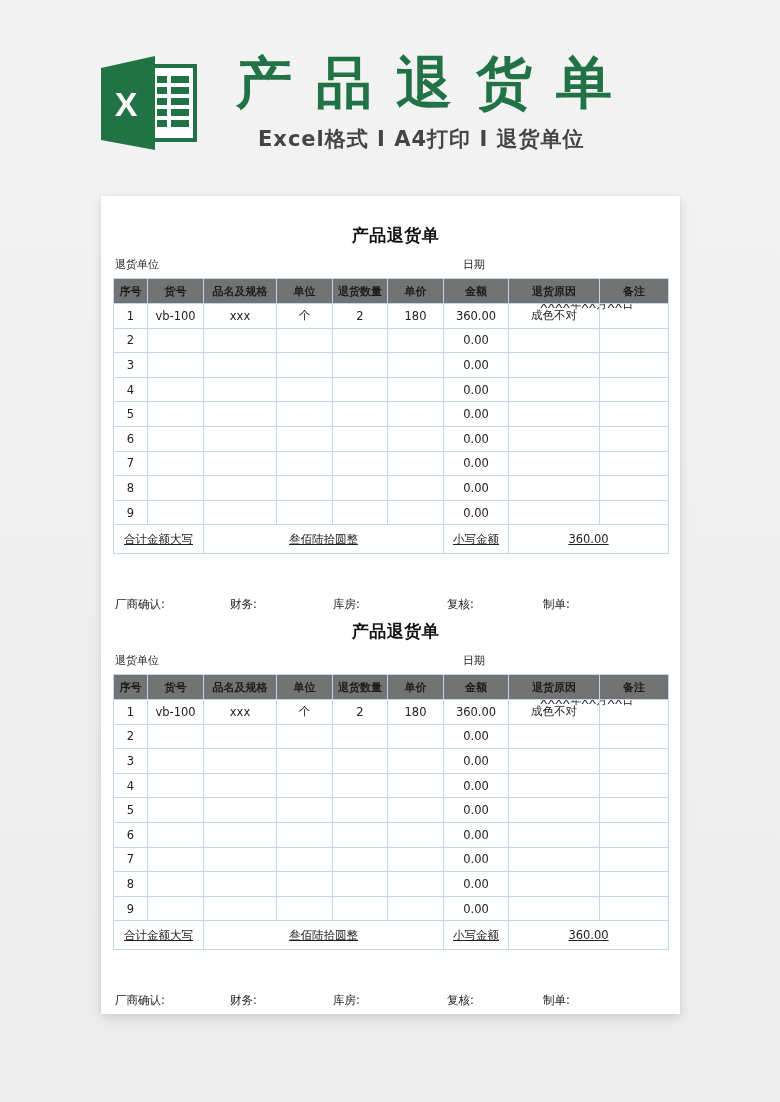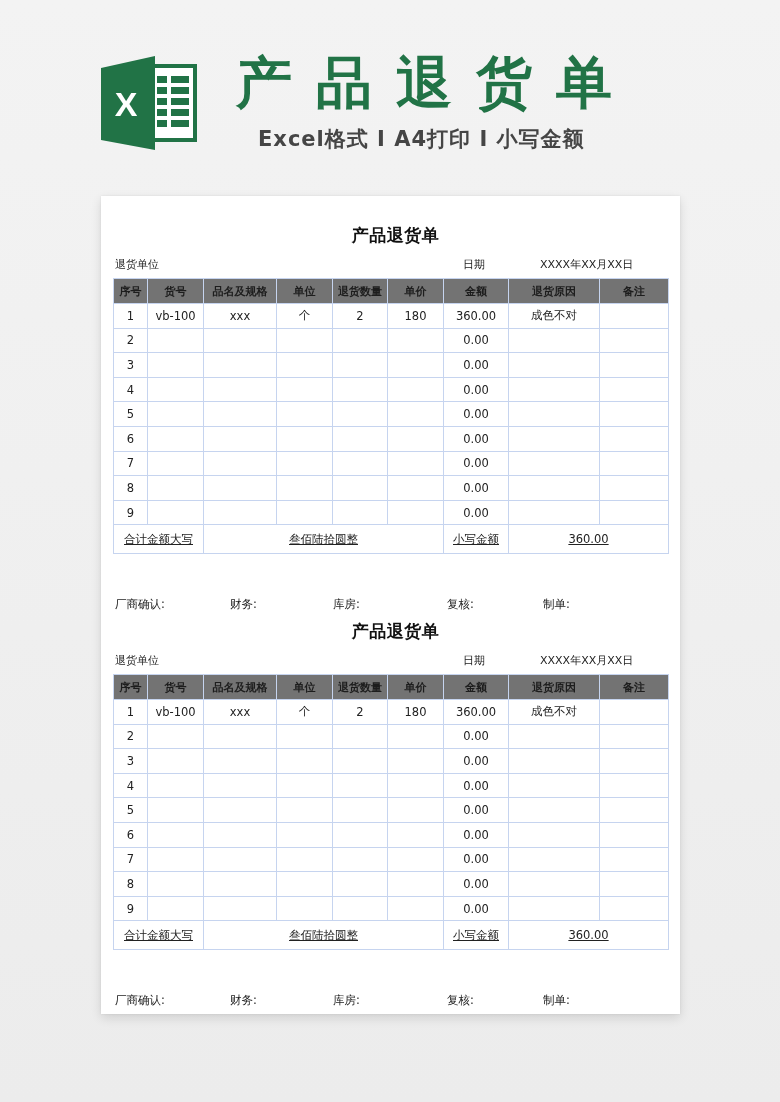--- a/index.html
+++ b/index.html
@@ -30,21 +30,21 @@
   }
   .form { position: absolute; left: 0; width: 579px; height: 395px; }
   .form-title {
     position: absolute; left: 0; width: 100%; top: 28px; text-align: center;
     font-size: 17px; font-weight: bold; color: #111; letter-spacing: 0.5px;
     padding-left: 10px;
   }
   .meta { position: absolute; top: 61px; font-size: 11px; color: #222; white-space: nowrap; }
   .meta.unit { left: 14px; text-align: right; }
   .meta.date-label { left: 362px; }
-  .meta.date-value { left: 439px; }
+  .meta.date-value { left: 439px; margin-top: 40px; }
 
   table.grid {
     position: absolute; left: 12px; top: 82px; width: 555px;
     border-collapse: collapse; table-layout: fixed;
     font-size: 11.5px; color: #222;
   }
   table.grid th, table.grid td {
     border: 1px solid #c6d4ef; text-align: center; vertical-align: middle;
     height: 24.6px; padding: 0; white-space: nowrap; overflow: hidden;
   }
@@ -73,21 +73,21 @@
         <rect x="70" y="53" width="18" height="7"></rect>
       <rect x="56" y="64" width="10" height="7"></rect>
         <rect x="70" y="64" width="18" height="7"></rect>
     </g>
 
     <polygon points="0,12 54,0 54,94 0,84" fill="#217346"></polygon>
     <text x="25" y="60" text-anchor="middle" font-family="Liberation Sans, sans-serif" font-weight="bold" font-size="34" fill="#ffffff">X</text>
   </svg>
 </div>
 <div class="banner-title">产品退货单</div>
-<div class="banner-sub">Excel格式 Ⅰ A4打印 Ⅰ 小写金额</div>
+<div class="banner-sub">Excel格式 Ⅰ A4打印 Ⅰ 退货单位</div>
 
 <div class="paper">
 
   <div class="form" style="top:0;">
     <div class="form-title">产品退货单</div>
     <div class="meta unit">退货单位</div>
     <div class="meta date-label">日期</div>
     <div class="meta date-value">XXXX年XX月XX日</div>
 
     <table class="grid">

